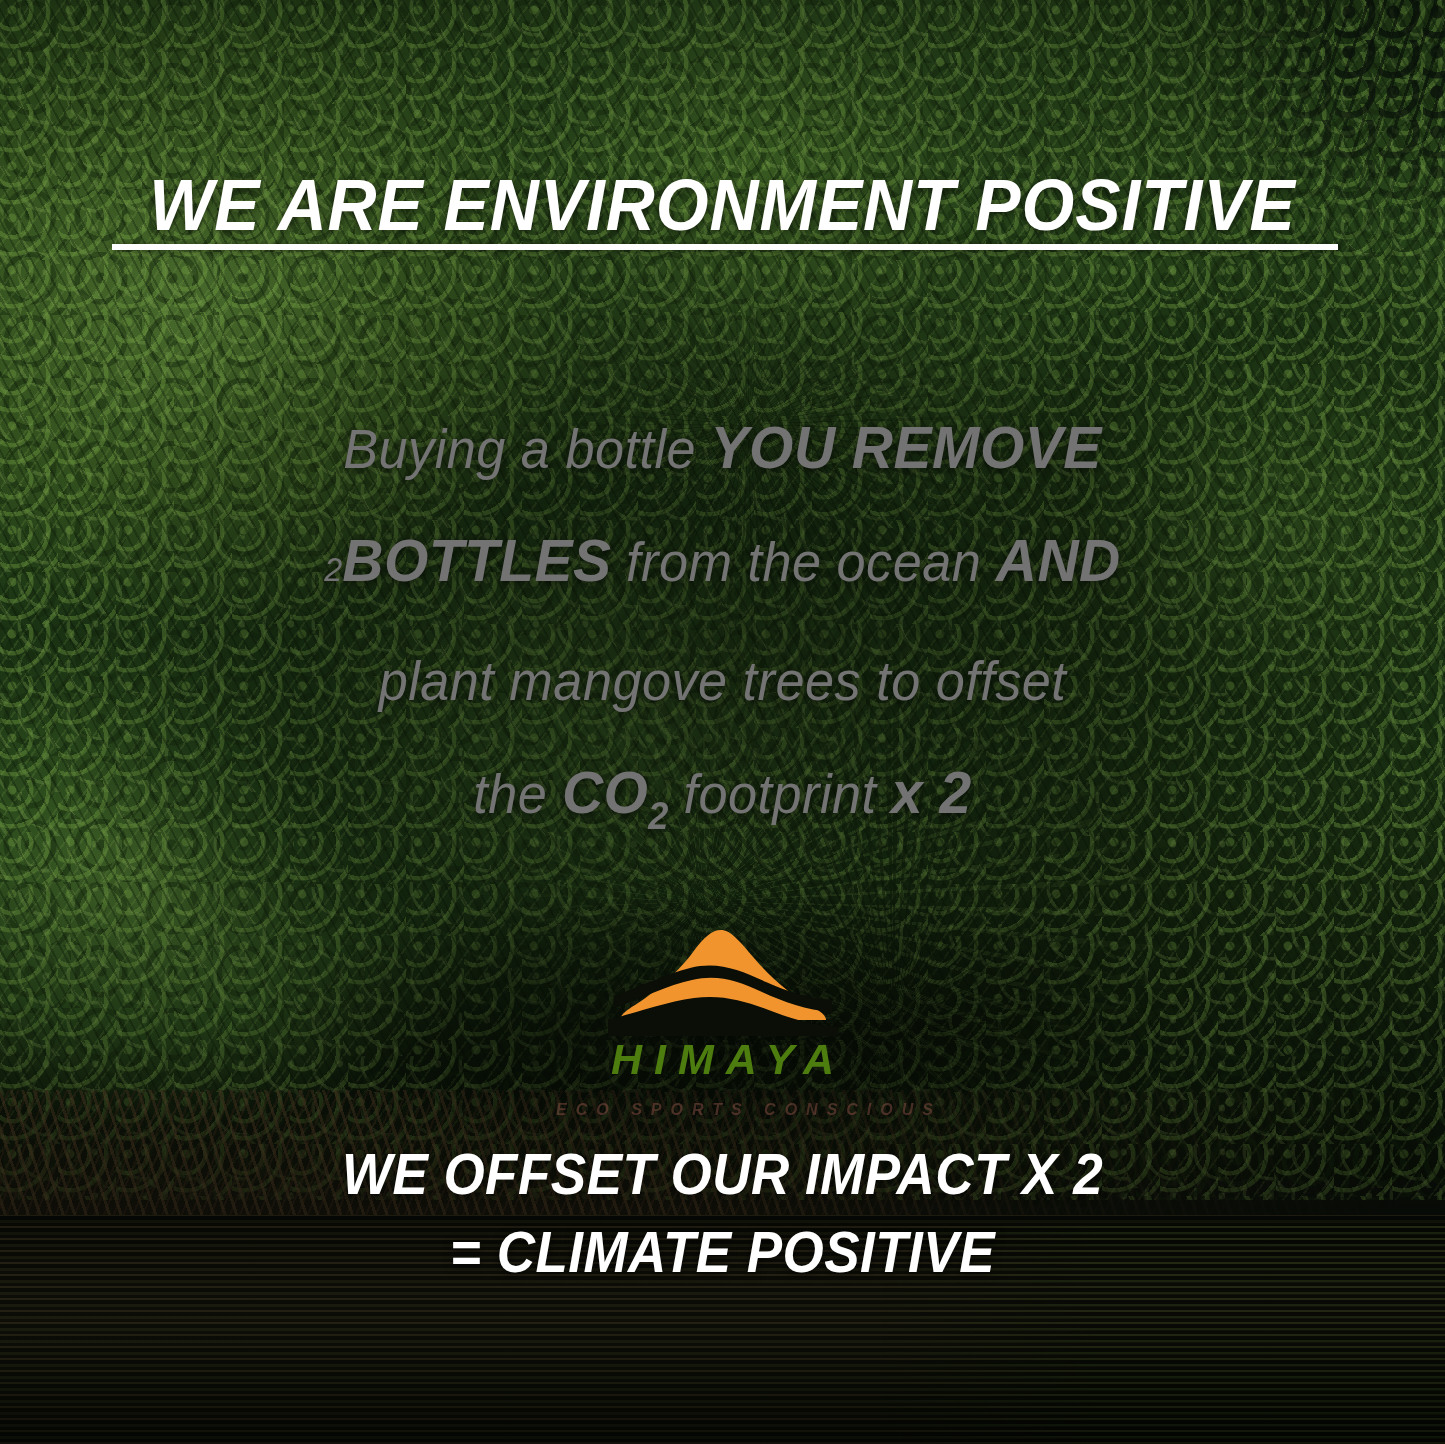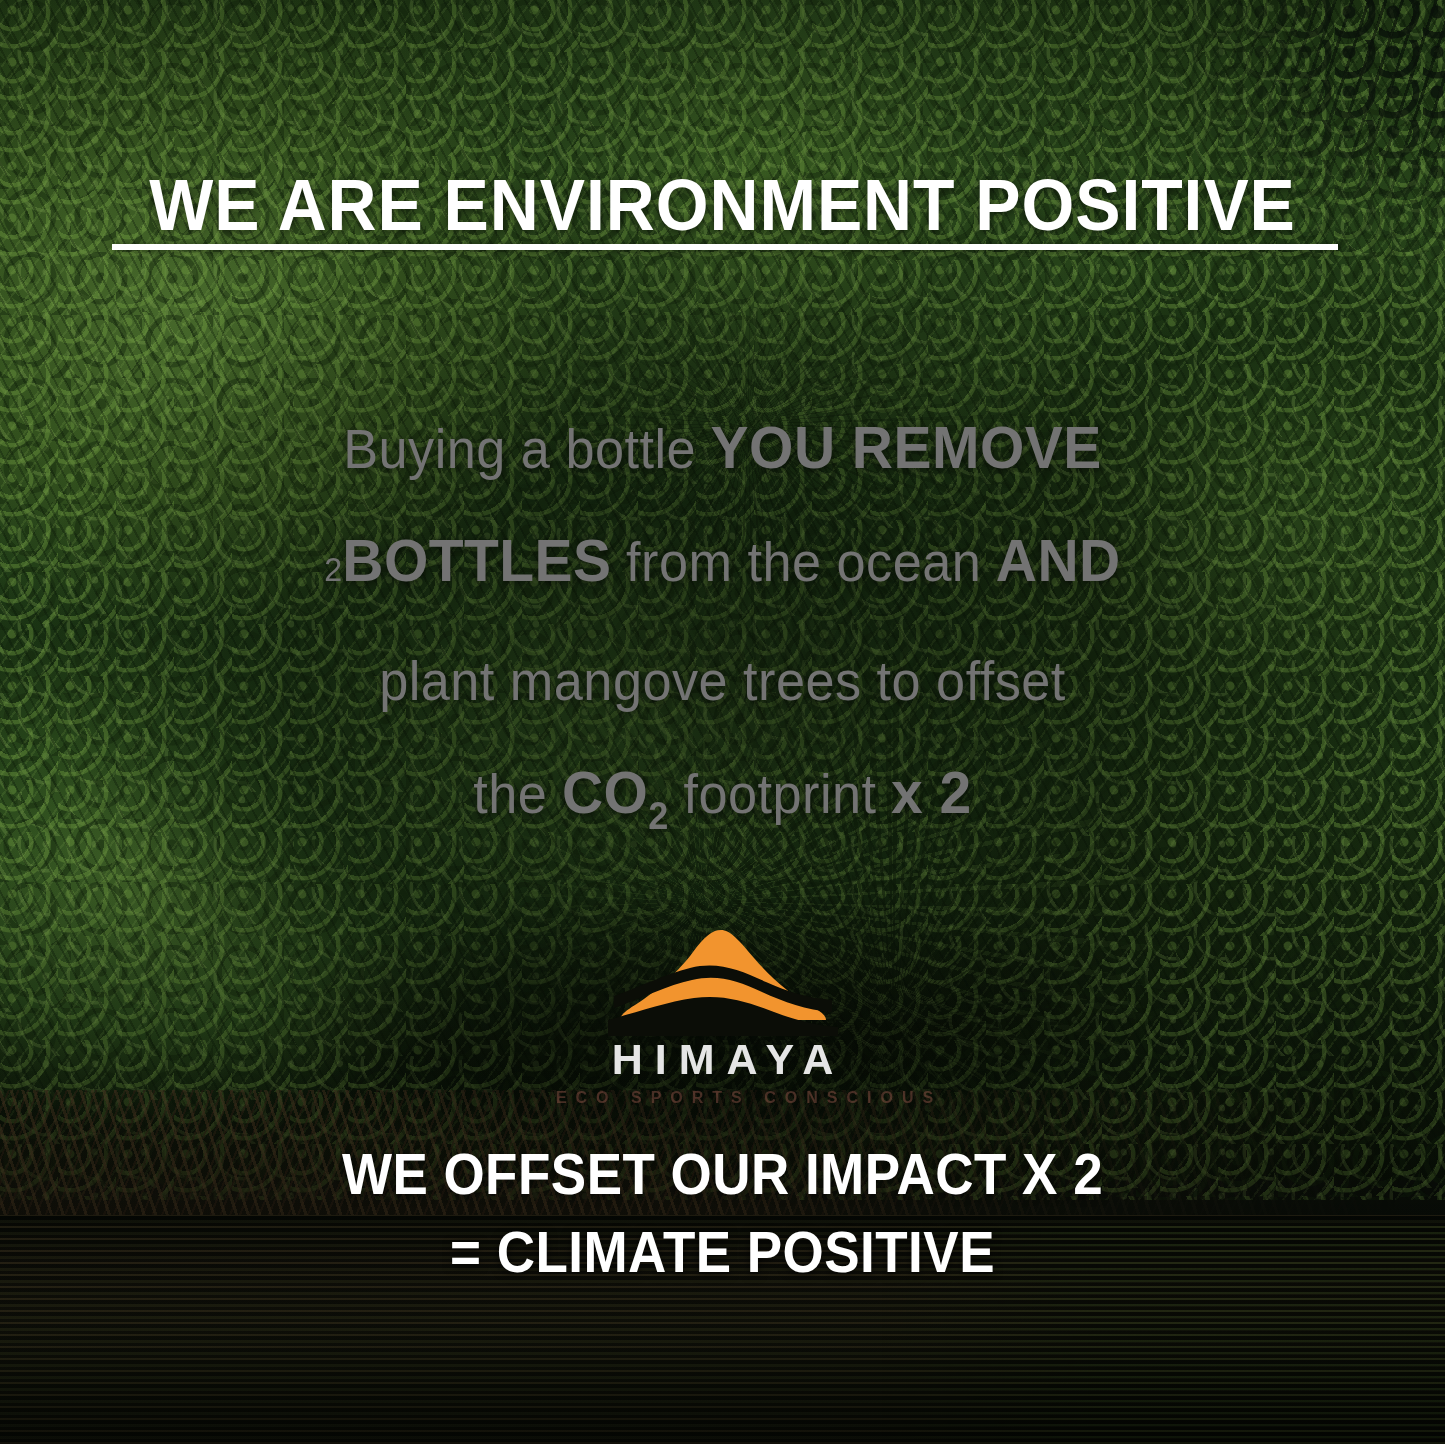--- a/index.html
+++ b/index.html
@@ -123,21 +123,21 @@
     background:
       radial-gradient(ellipse 900px 620px at 50% 46%, rgba(0,0,0,.46) 0%, rgba(0,0,0,.30) 45%, rgba(0,0,0,.05) 78%),
       linear-gradient(180deg, rgba(0,0,0,.18) 0%, rgba(0,0,0,0) 14%, rgba(0,0,0,0) 58%, rgba(0,0,0,.50) 88%, rgba(0,0,0,.70) 100%);
   }
   .dark-mid {
     position:absolute; left:0; top:900px; width:1445px; height:330px;
     background:radial-gradient(ellipse 640px 200px at 50% 40%, rgba(0,0,0,.62), rgba(0,0,0,0) 75%);
   }
 
   
-  .content { position:absolute; inset:0; }
+  .content { position:absolute; inset:0;font-style:italic; }
 
   .headline {
     position:absolute; left:0; right:0; top:168px;
     text-align:center;
     color:#ffffff;
     font-weight:bold;
     font-size:73px;
     line-height:1;
     letter-spacing:1px;
     transform:scaleX(.93);
@@ -169,29 +169,29 @@
   .sub { font-weight:bold; font-size:38px; vertical-align:-16px; }
 
   
   .logo-wrap {
     position:absolute; left:0; right:0; top:928px;
     text-align:center;
   }
   .logo-mark { display:block; margin:0 auto; }
   .brand {
     margin-top:2px;
-    color:#e5e5e5;
+    color:#4d7c0f;
     font-size:43px;
     font-weight:bold;
     letter-spacing:12px;
     text-indent:12px;
     line-height:1;
   }
   .tagline {
-    margin-top:9px;
+    margin-top:21px;
     color:rgba(160,92,80,.42);
     font-size:16px;
     font-weight:bold;
     letter-spacing:9px;
     text-indent:9px;
     line-height:1;
     padding-left:44px;
   }
 
   .footer {

